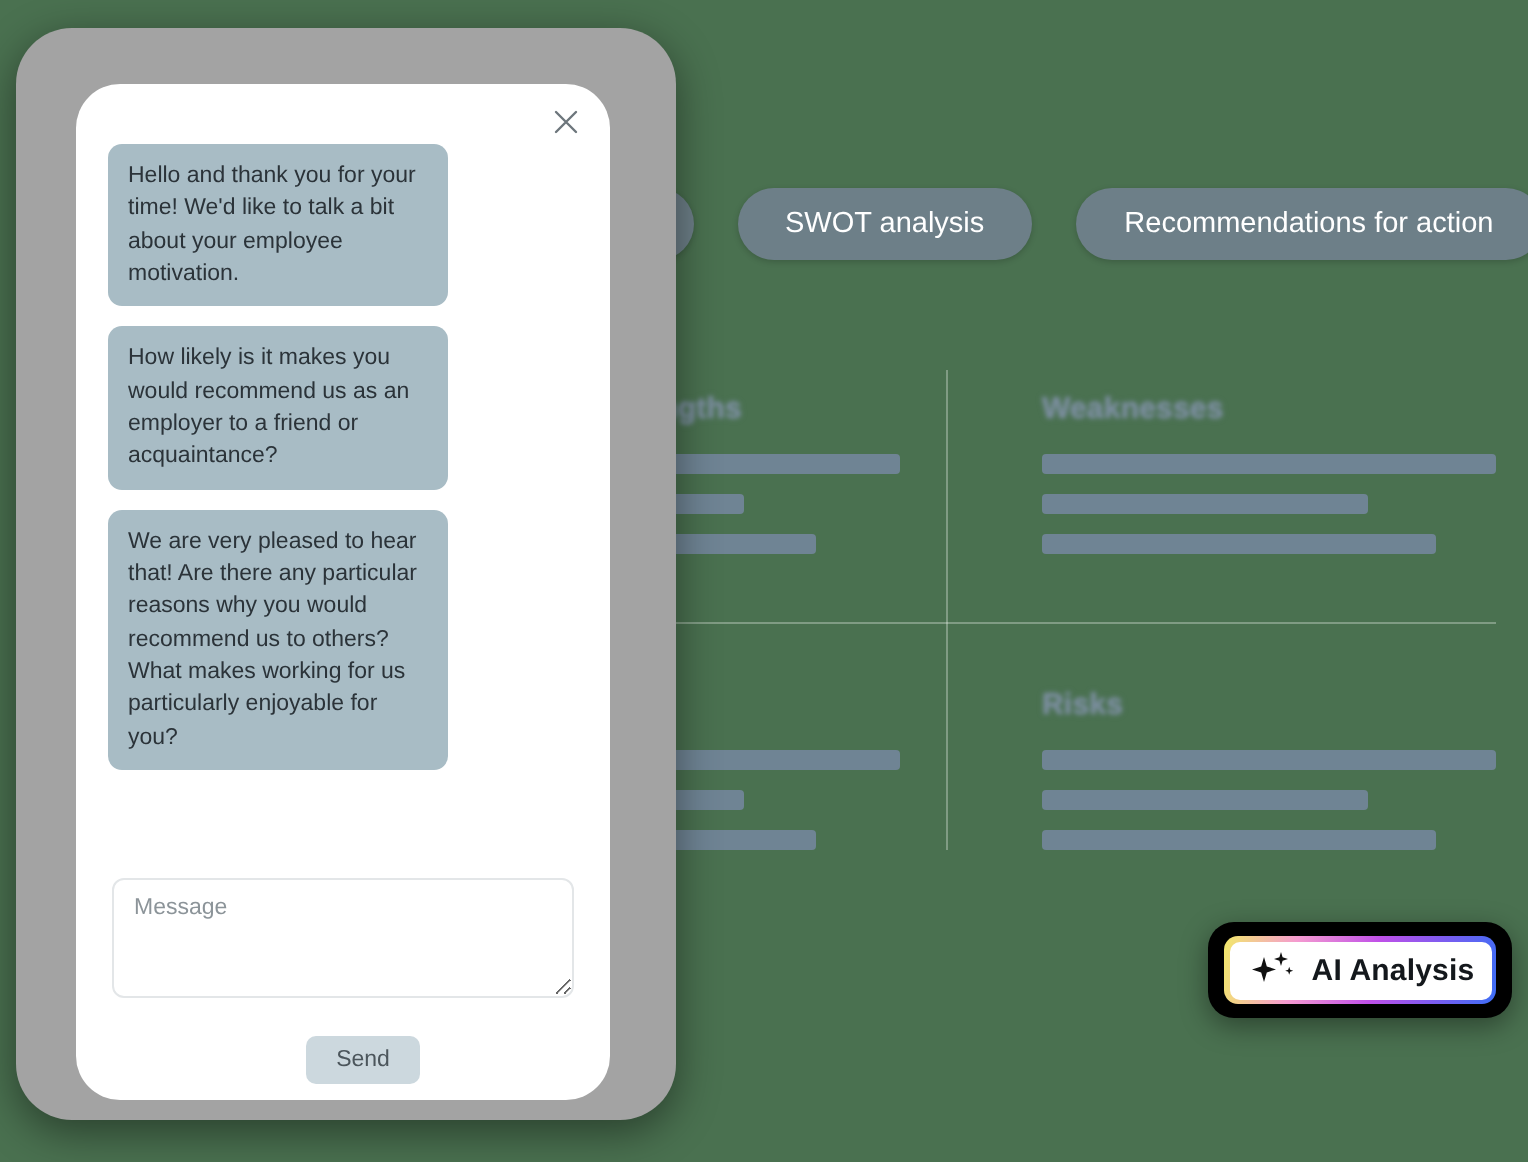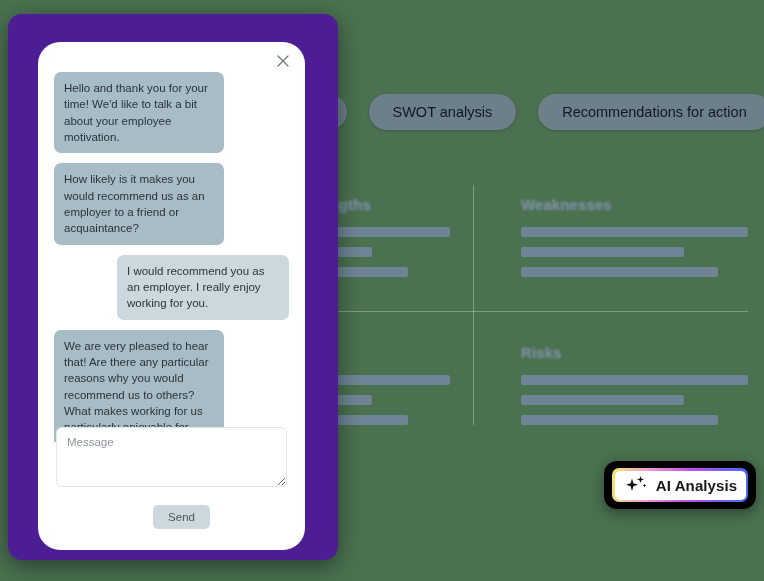--- a/index.html
+++ b/index.html
@@ -66,40 +66,40 @@
   #tab-bar {
     position: absolute;
     left: 205px;
     top: 94px;
     display: flex;
     gap: 22px;
     align-items: center;
   }
   .tab-pill {
     background: #6d7f88;
-    color: #0f172a;
+    color: #ffffff;
     font-size: 14.5px;
     border: none;
     border-radius: 20px;
     padding: 10px 24px;
     white-space: nowrap;
     box-shadow: 0 1px 3px rgba(0,0,0,0.18);
     cursor: pointer;
     font-family: "Liberation Sans", sans-serif;
   }
 
   
   #phone-frame {
     position: absolute;
     left: 8px;
     top: 14px;
     width: 330px;
     height: 546px;
-    background: #4c1d95;
-    border-radius: 14px;
+    background: #a3a3a3;
+    border-radius: 28px;
     box-shadow: 0 6px 22px rgba(0,0,0,0.45);
   }
   #chat-panel {
     position: absolute;
     left: 30px;
     top: 28px;
     width: 267px;
     height: 508px;
     background: #ffffff;
     border-radius: 22px;
@@ -142,21 +142,21 @@
   }
   .msg.user {
     background: #ccd8de;
     margin-left: auto;
     max-width: 172px;
   }
 
   #composer {
     position: absolute;
     left: 0;
-    bottom: 21px;
+    bottom: 8px;
     width: 267px;
     box-sizing: border-box;
     padding: 0 18px;
   }
   #message-input {
     width: 100%;
     height: 60px;
     box-sizing: border-box;
     border: 1px solid #e3e6e8;
     border-radius: 6px;
@@ -275,21 +275,20 @@
 
     <button id="close-btn">
       <svg width="22" height="22" viewBox="0 0 22 22" aria-hidden="true">
         <path d="M6 6 L16 16 M16 6 L6 16" stroke="#6d767c" stroke-width="1.2" fill="none" stroke-linecap="round"></path>
       </svg>
     </button>
 
     <div id="chat-scroll">
       <div class="msg bot">Hello and thank you for your time! We'd like to talk a bit about your employee motivation.</div>
       <div class="msg bot">How likely is it makes you would recommend us as an employer to a friend or acquaintance?</div>
-      <div class="msg user">I would recommend you as an employer. I really enjoy working for you.</div>
       <div class="msg bot">We are very pleased to hear that! Are there any particular reasons why you would recommend us to others? What makes working for us particularly enjoyable for you?</div>
 
     </div>
 
     <div id="composer">
       <textarea id="message-input" placeholder="Message" style=""></textarea>
       <div id="send-row">
         <button id="send-btn">Send</button>
       </div>
     </div>

